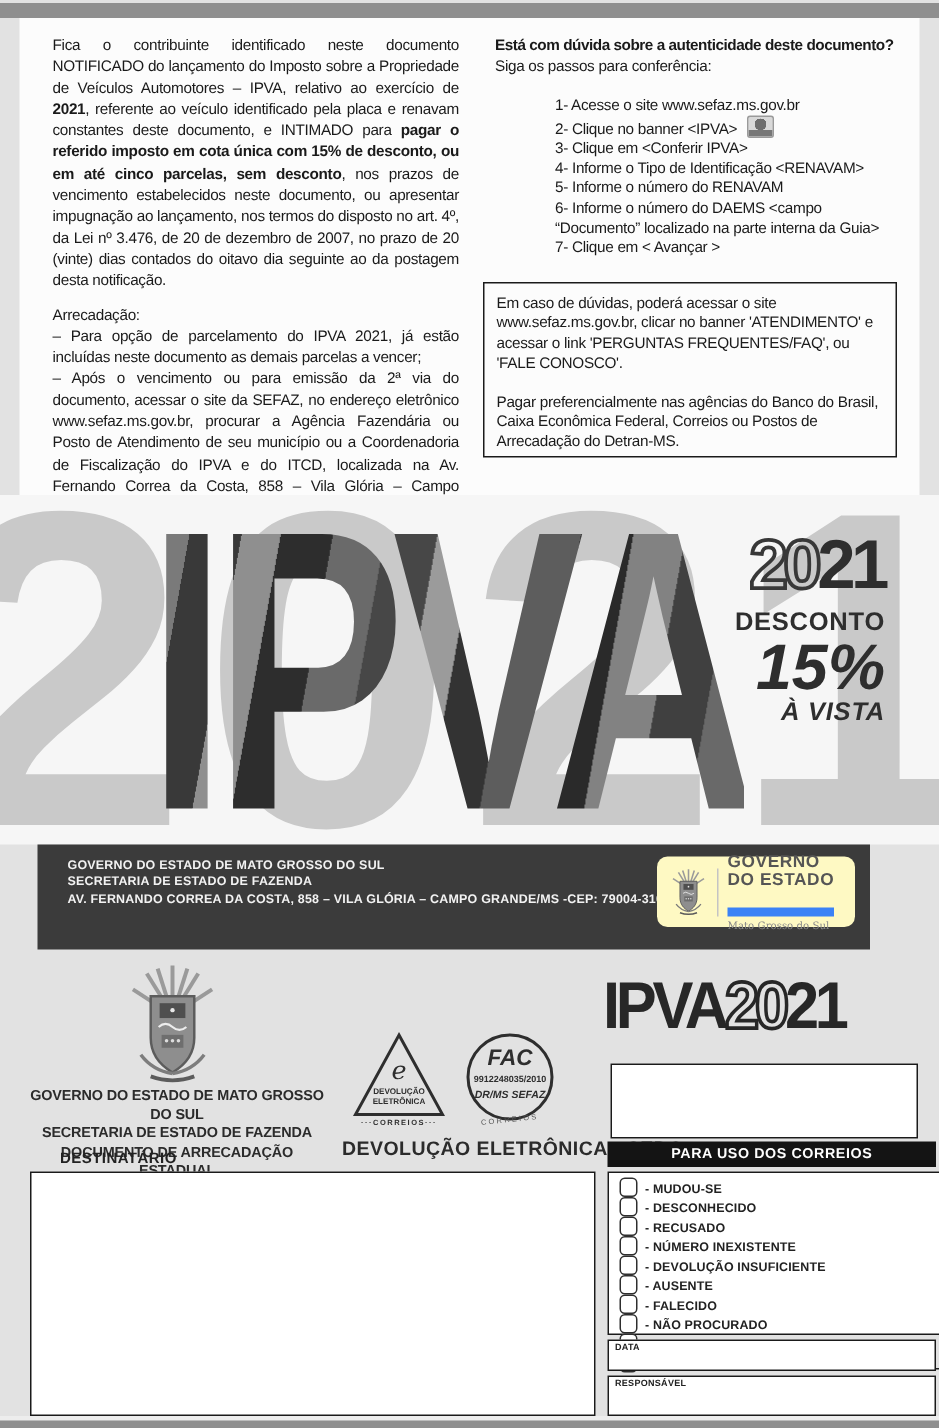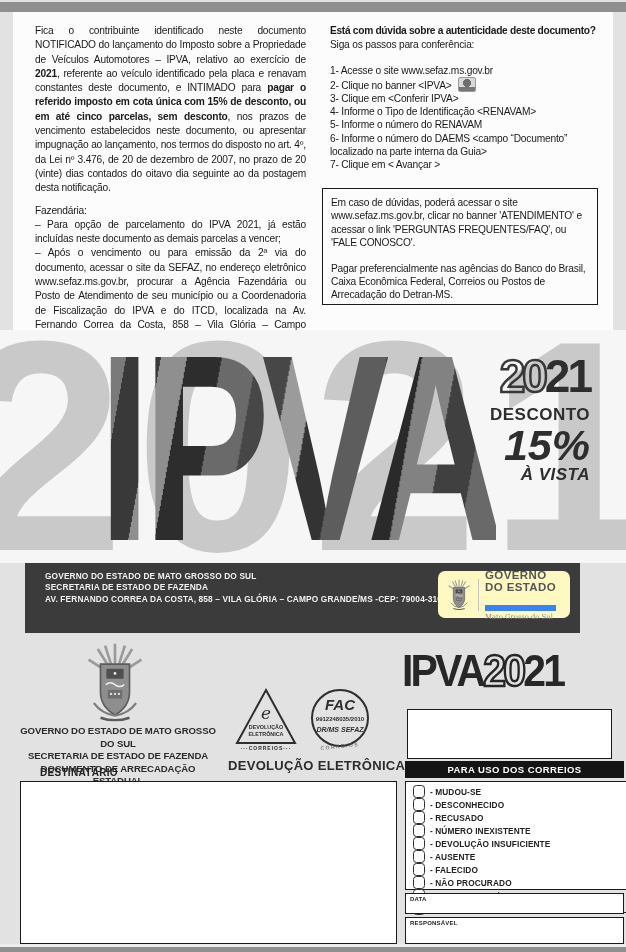--- a/index.html
+++ b/index.html
@@ -12,21 +12,21 @@
   .botbar{left:0;top:947px;width:626px;height:5px;background:#8f8f8f;}
   .botstrip{left:0;top:944px;width:626px;height:3px;background:#ededed;}
 
   .panel-top{left:13px;top:12px;width:600px;height:318px;background:#fcfcfc;}
 
   
   .col{font-size:10.2px;line-height:14.3px;letter-spacing:-0.2px;text-align:justify;}
   .leftcol{left:35px;top:24px;width:271px;}
   .rightcol{left:330px;top:24px;width:270px;}
   .rc-title{font-weight:bold;white-space:nowrap;letter-spacing:-0.3px;}
-  .steps{margin-top:11px;}
+  .steps{margin-top:11px;margin-left:40px;}
   .step{line-height:13.2px;white-space:normal;text-align:left;}
   .gap8{height:8px;}
   .gap12{height:12px;}
 
   .banner-icon{display:inline-block;width:16px;height:13px;margin-left:7px;vertical-align:-3px;
     border:1px solid #9a9a9a;border-radius:2px;
     background:radial-gradient(circle at 50% 38%, #6e6e6e 0 34%, rgba(0,0,0,0) 35%),
                linear-gradient(#d9d9d9 0 68%, #777 68% 100%);}
 
   .notebox{left:322px;top:188px;width:258px;height:101px;border:1.5px solid #1a1a1a;
@@ -121,21 +121,21 @@
       </symbol>
     </defs>
   </svg>
 
   <div class="abs topbar"></div>
   <div class="abs panel-top"></div>
 
   <div class="abs col leftcol">
     <div><span>Fica o contribuinte identificado neste documento NOTIFICADO do lançamento do Imposto sobre a Propriedade de Veículos Automotores – IPVA, relativo ao exercício de </span><b>2021</b><span>, referente ao veículo identificado pela placa e renavam constantes deste documento, e INTIMADO para </span><b>pagar o referido imposto em cota única com 15% de desconto, ou em até cinco parcelas, sem desconto</b><span>, nos prazos de vencimento estabelecidos neste documento, ou apresentar impugnação ao lançamento, nos termos do disposto no art. 4º, da Lei nº 3.476, de 20 de dezembro de 2007, no prazo de 20 (vinte) dias contados do oitavo dia seguinte ao da postagem desta notificação.</span></div>
     <div class="gap8"></div>
-    <div>Fazendária:</div>
+    <div>Arrecadação:</div>
     <div>– Para opção de parcelamento do IPVA 2021, já estão incluídas neste documento as demais parcelas a vencer;</div>
     <div>– Após o vencimento ou para emissão da 2ª via do documento, acessar o site da SEFAZ, no endereço eletrônico www.sefaz.ms.gov.br, procurar a Agência Fazendária ou Posto de Atendimento de seu município ou a Coordenadoria de Fiscalização do IPVA e do ITCD, localizada na Av. Fernando Correa da Costa, 858 – Vila Glória – Campo Grande – MS.</div>
   </div>
 
   <div class="abs col rightcol">
     <div class="rc-title">Está com dúvida sobre a autenticidade deste documento?</div>
     <div style="text-align:left">Siga os passos para conferência:</div>
     <div class="steps">
       <div class="step">1- Acesse o site www.sefaz.ms.gov.br</div>
       <div class="step">

